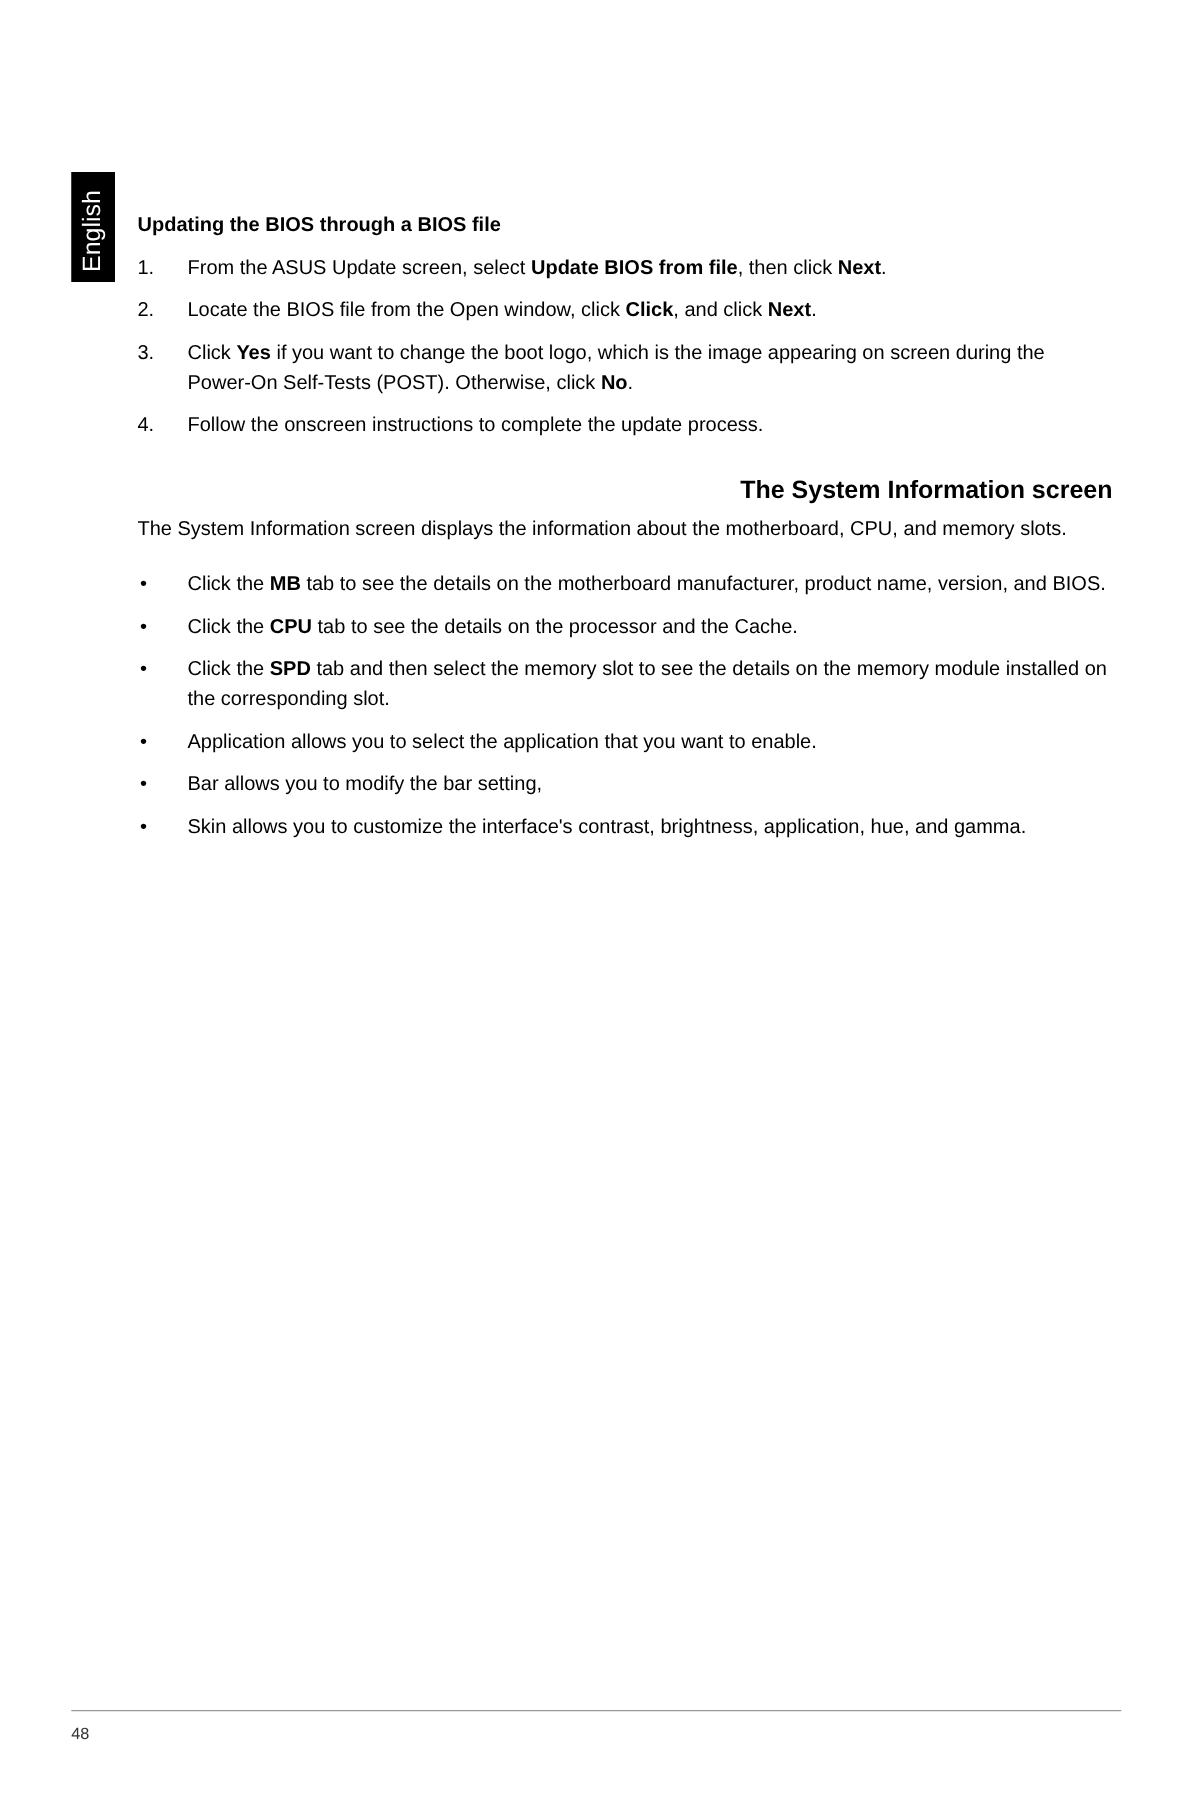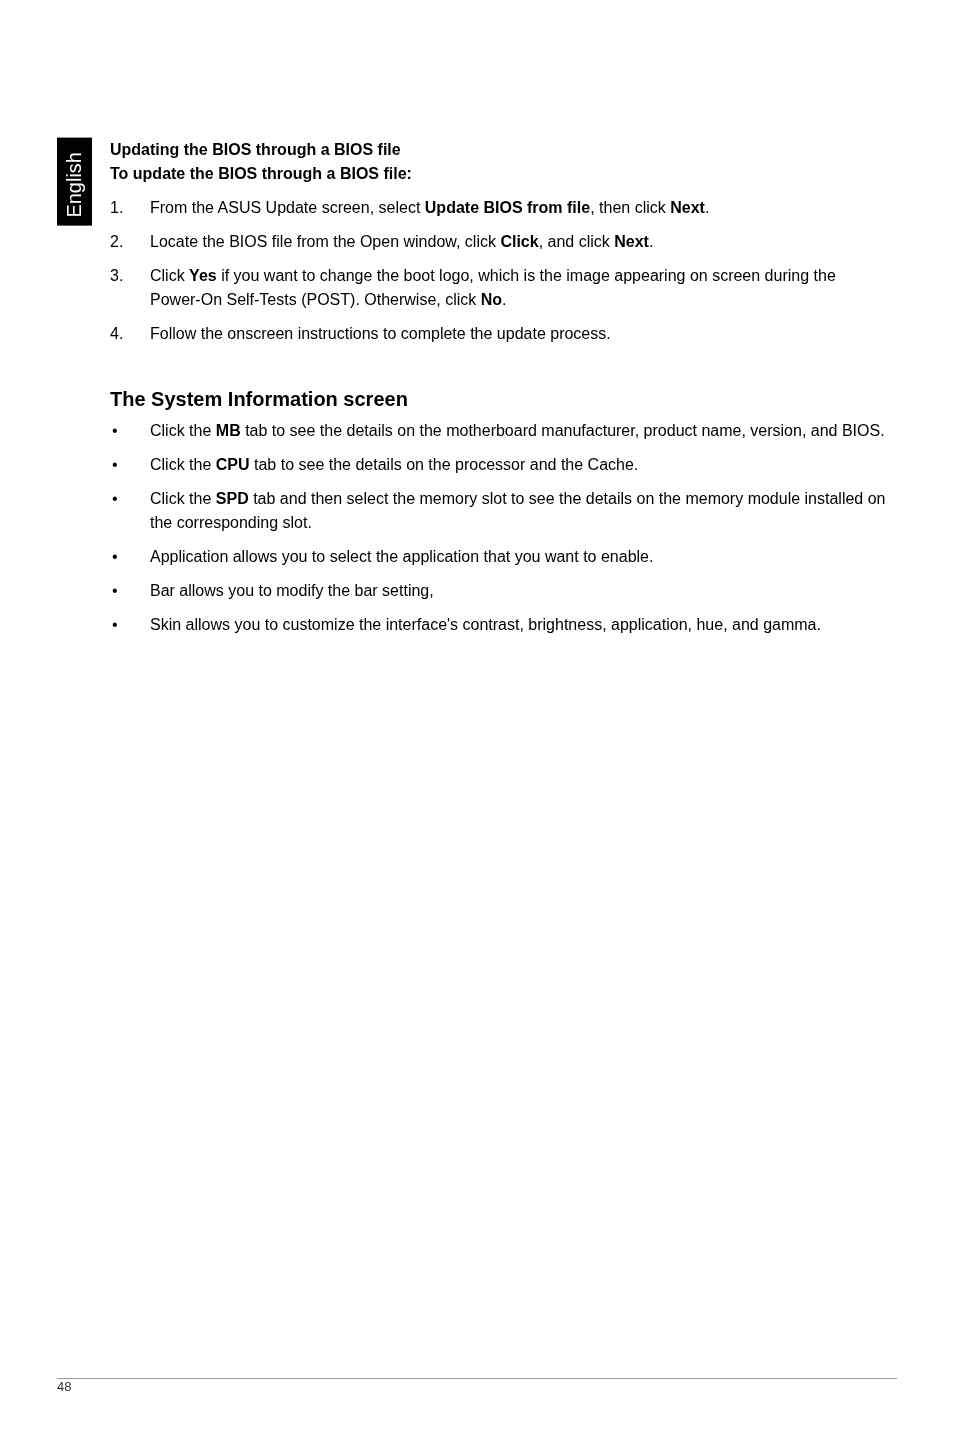--- a/index.html
+++ b/index.html
@@ -32,42 +32,44 @@
   .content {
     position: absolute;
     left: 110px;
     top: 138px;
     width: 780px;
   }
   .section-heading-bold {
     font-weight: bold;
     font-size: 16px;
     line-height: 1.5;
+    margin-top: 31px;
   }
   .ol {
     margin-top: 10px;
   }
   .ol-item {
     display: flex;
     margin-bottom: 10px;
     font-size: 16px;
     line-height: 1.5;
   }
   .ol-item .num {
     width: 40px;
     flex-shrink: 0;
   }
   .ol-item .text {
     flex: 1;
   }
   .h2 {
     font-weight: bold;
     font-size: 20px;
-    margin-top: 42px;
+    margin-top: 28px;
     margin-bottom: 8px;
+    text-align: right;
   }
   .para {
     font-size: 16px;
     line-height: 1.5;
     margin-bottom: 20px;
   }
   .ul-item {
     display: flex;
     margin-bottom: 10px;
     font-size: 16px;
@@ -81,37 +83,36 @@
   }
   .ul-item .text {
     flex: 1;
   }
   .footer {
     position: absolute;
     left: 57px;
     bottom: 44px;
     width: 840px;
     border-top: 1px solid #999;
-    padding-top: 0;
+    padding-top: 10px;
   }
   .page-num {
     font-size: 13px;
     color: #333;
   }
   b { font-weight: bold; }
 </style>
 </head>
 <body>
 
 <div class="side-tab">English</div>
 
 <div class="content">
 
   <div class="section-heading-bold">Updating the BIOS through a BIOS file</div>
-  <div class="section-heading-bold">To update the BIOS through a BIOS file:</div>
 
   <div class="ol">
     <div class="ol-item">
       <div class="num">1.</div>
       <div class="text"><span>From the ASUS Update screen, select </span><b>Update BIOS from file</b><span>, then click </span><b>Next</b><span>.</span></div>
     </div>
     <div class="ol-item">
       <div class="num">2.</div>
       <div class="text"><span>Locate the BIOS file from the Open window, click </span><b>Click</b><span>, and click </span><b>Next</b><span>.</span></div>
     </div>
@@ -119,20 +120,21 @@
       <div class="num">3.</div>
       <div class="text"><span>Click </span><b>Yes</b><span> if you want to change the boot logo, which is the image appearing on screen during the Power-On Self-Tests (POST). Otherwise, click </span><b>No</b><span>.</span></div>
     </div>
     <div class="ol-item">
       <div class="num">4.</div>
       <div class="text">Follow the onscreen instructions to complete the update process.</div>
     </div>
   </div>
 
   <div class="h2">The System Information screen</div>
+  <div class="para">The System Information screen displays the information about the motherboard, CPU, and memory slots.</div>
 
   <div>
     <div class="ul-item">
       <div class="bullet">•</div>
       <div class="text"><span>Click the </span><b>MB</b><span> tab to see the details on the motherboard manufacturer, product name, version, and BIOS.</span></div>
     </div>
     <div class="ul-item">
       <div class="bullet">•</div>
       <div class="text"><span>Click the </span><b>CPU</b><span> tab to see the details on the processor and the Cache.</span></div>
     </div>

